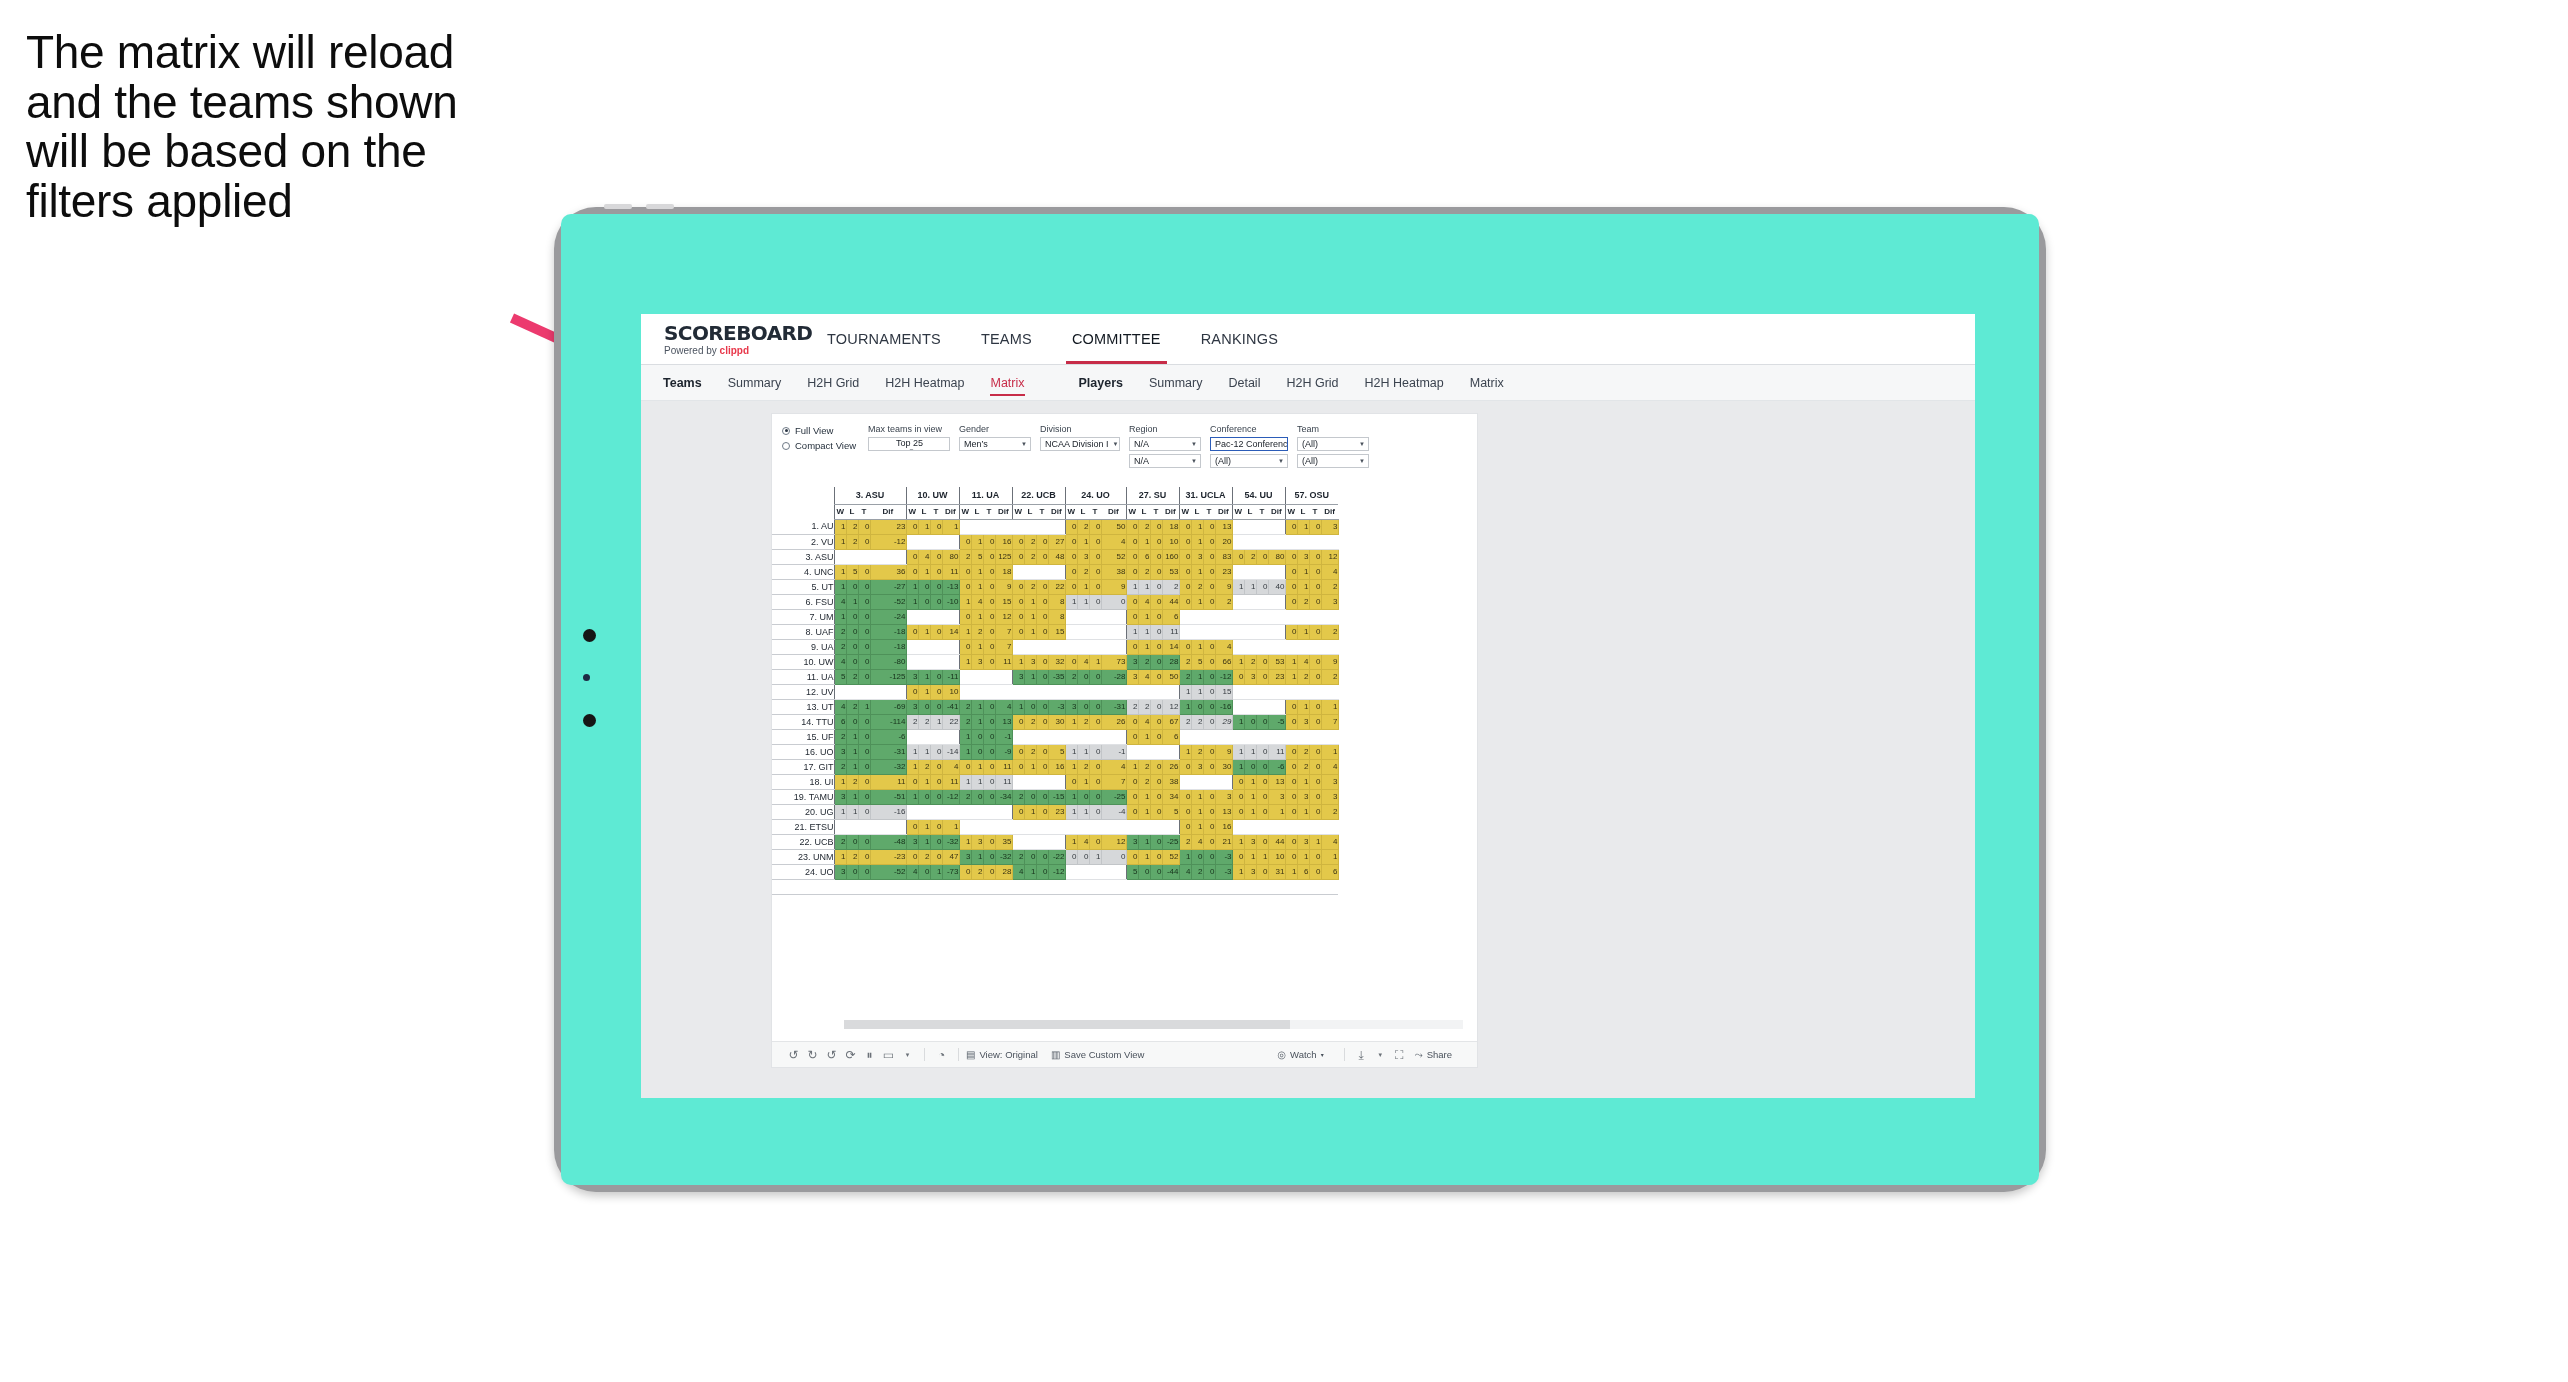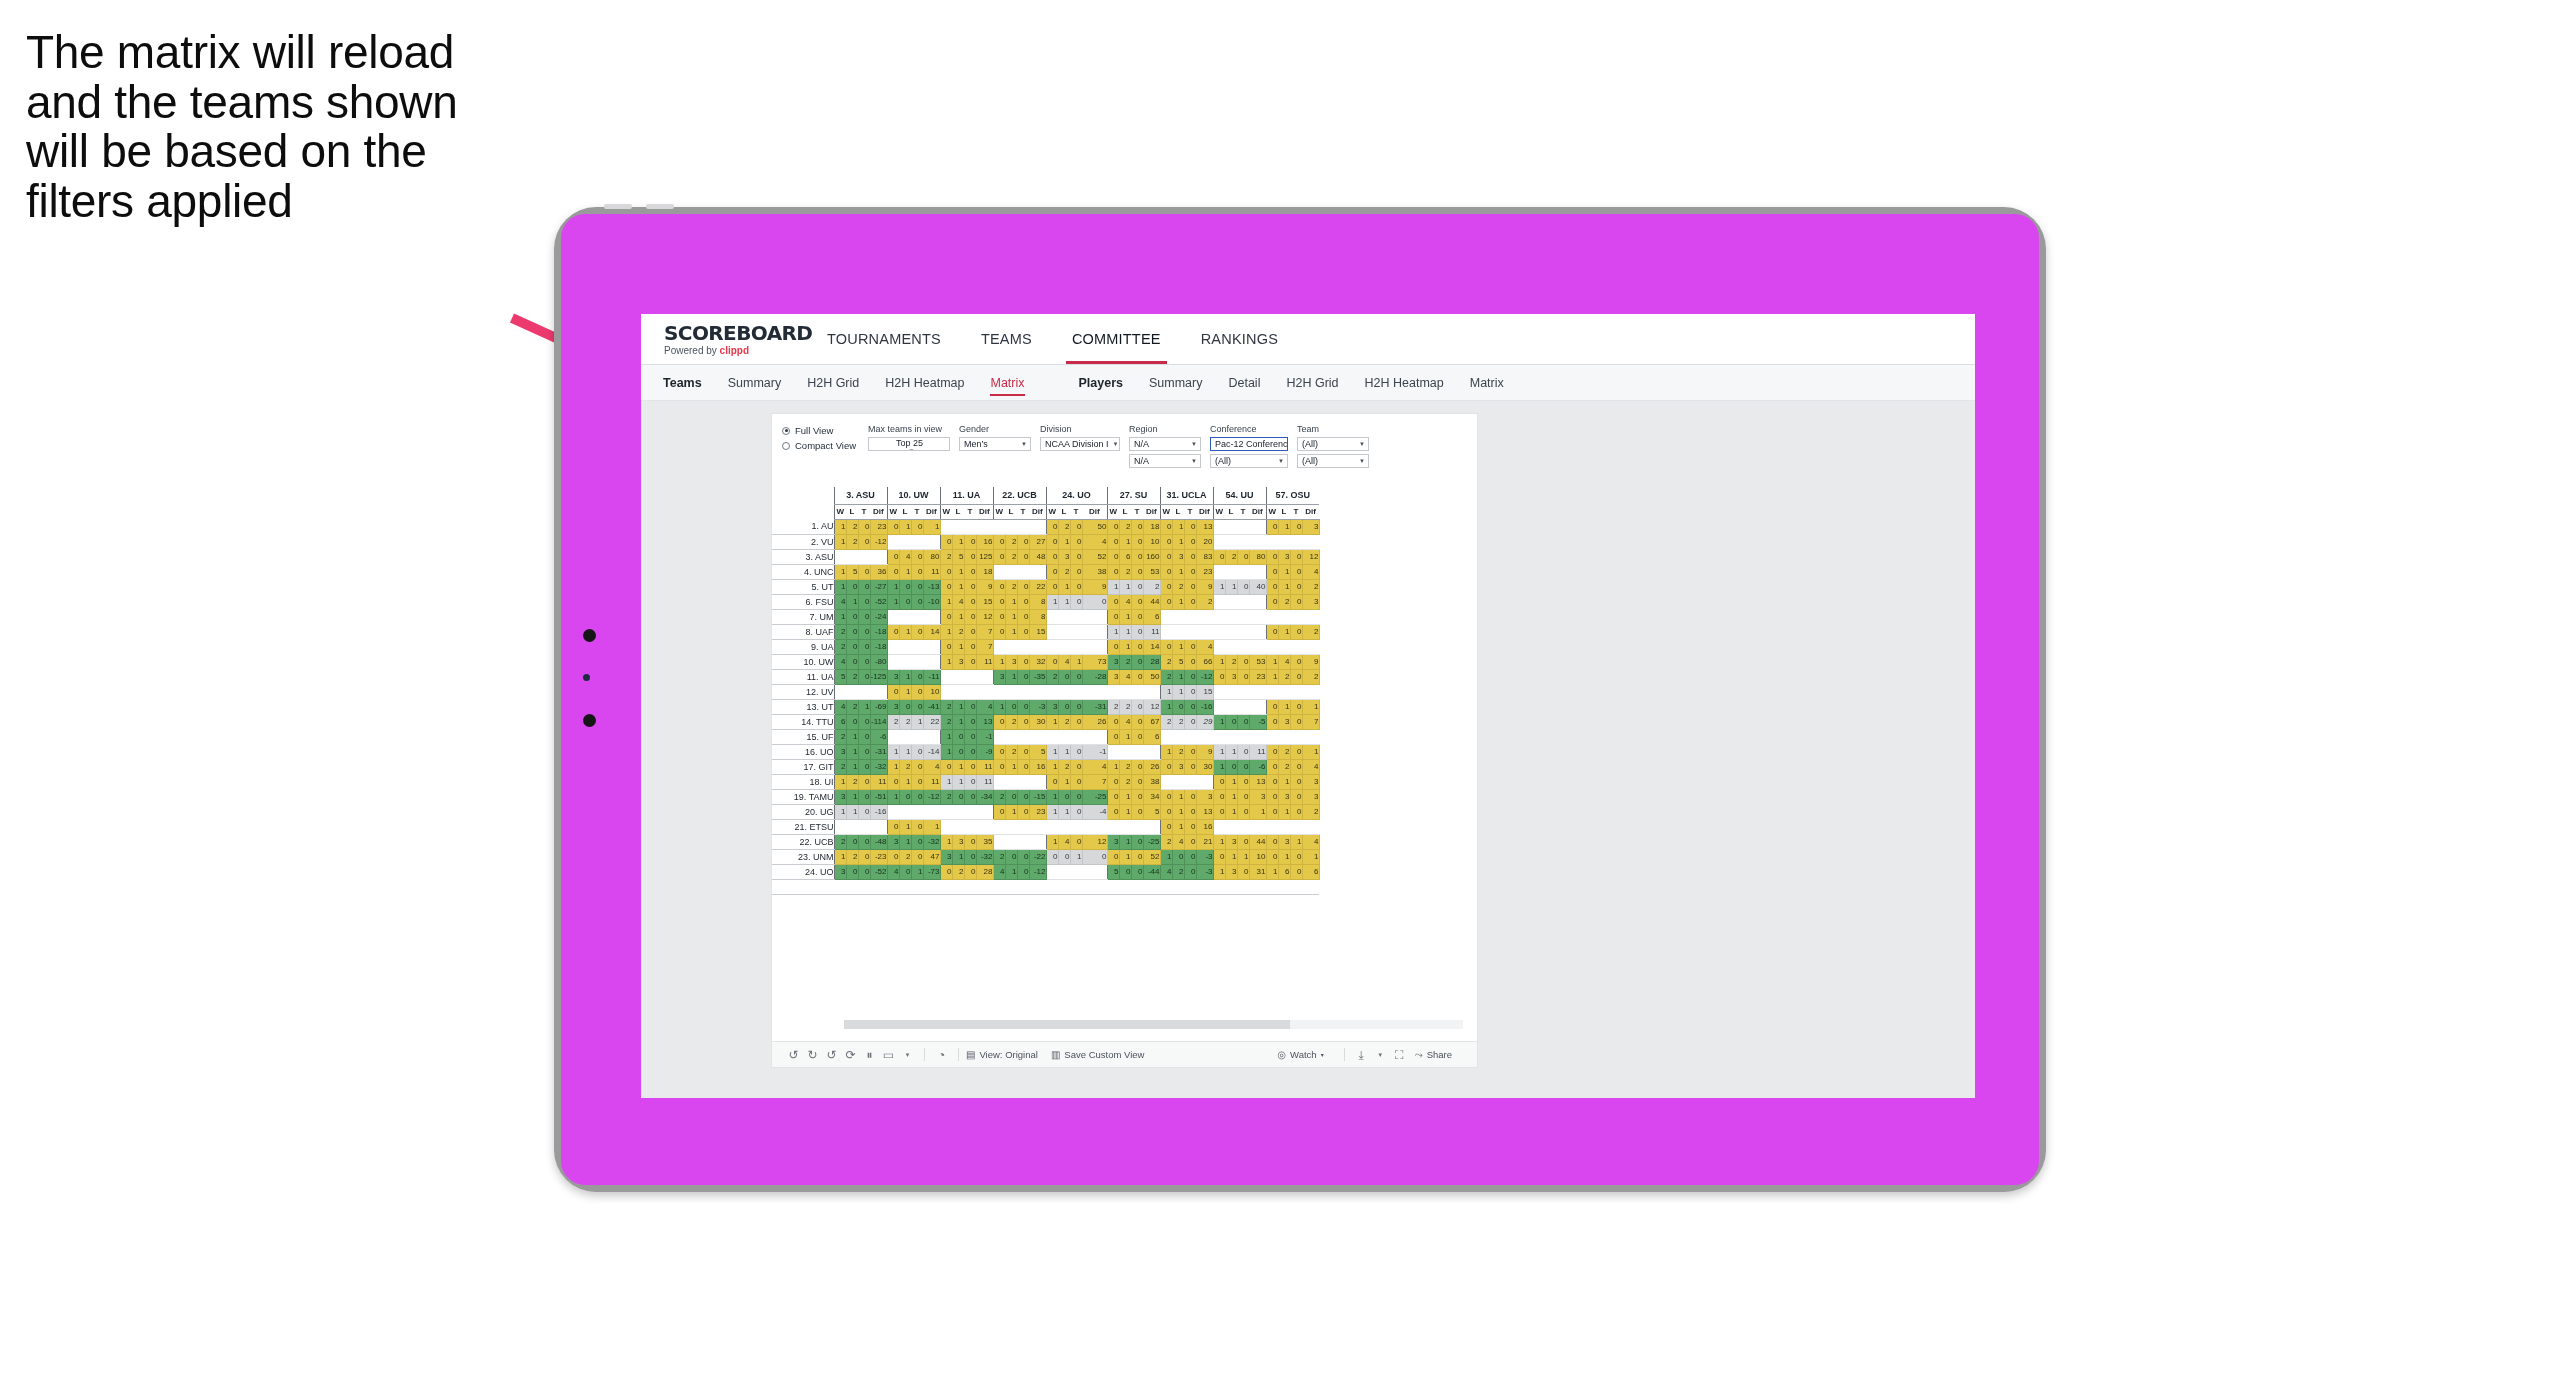--- a/index.html
+++ b/index.html
@@ -23,22 +23,22 @@
   
   #device {
     position: absolute; left: 554px; top: 207px;
     width: 1492px; height: 985px;
     background: #9a9a9d;
     border-radius: 42px;
     box-shadow: 0 4px 10px rgba(0,0,0,.22);
   }
   #device-inner {
     position: absolute; left: 7px; top: 7px; right: 7px; bottom: 7px;
-    background: #d946ef;
-    border-radius: 24px;
+    background: #5eead4;
+    border-radius: 10px;
   }
   .btn-top { position:absolute; top:-3px; background:#d8d8da; height:5px; border-radius:2px; }
   .cam { position:absolute; left:22px; background:#161616; border-radius:50%; }
 
   
   #screen {
     position: absolute; left: 80px; top: 100px;
     width: 1334px; height: 784px;
     background: #e9eaec;
     overflow: hidden;
@@ -559,21 +559,21 @@
                   <td class="cell c-y vsep">0</td>
                   <td class="cell c-y">2</td>
                   <td class="cell c-y">0</td>
                   <td class="cell c-y" style="width: 17px;">3</td>
                 </tr>
                 <tr>
                   <td class="rowlab">7. UM</td>
                   <td class="cell c-g vsep">1</td>
                   <td class="cell c-g">0</td>
                   <td class="cell c-g">0</td>
-                  <td class="cell c-g" style="width: 17px;">-24</td>
+                  <td class="cell c-g" style="width: 36px;">-24</td>
                   <td class="cell c-e" colspan="4"></td>
                   <td class="cell c-y vsep">0</td>
                   <td class="cell c-y">1</td>
                   <td class="cell c-y">0</td>
                   <td class="cell c-y" style="width: 17px;">12</td>
                   <td class="cell c-y vsep">0</td>
                   <td class="cell c-y">1</td>
                   <td class="cell c-y">0</td>
                   <td class="cell c-y" style="width: 17px;">8</td>
                   <td class="cell c-e" colspan="4"></td>

